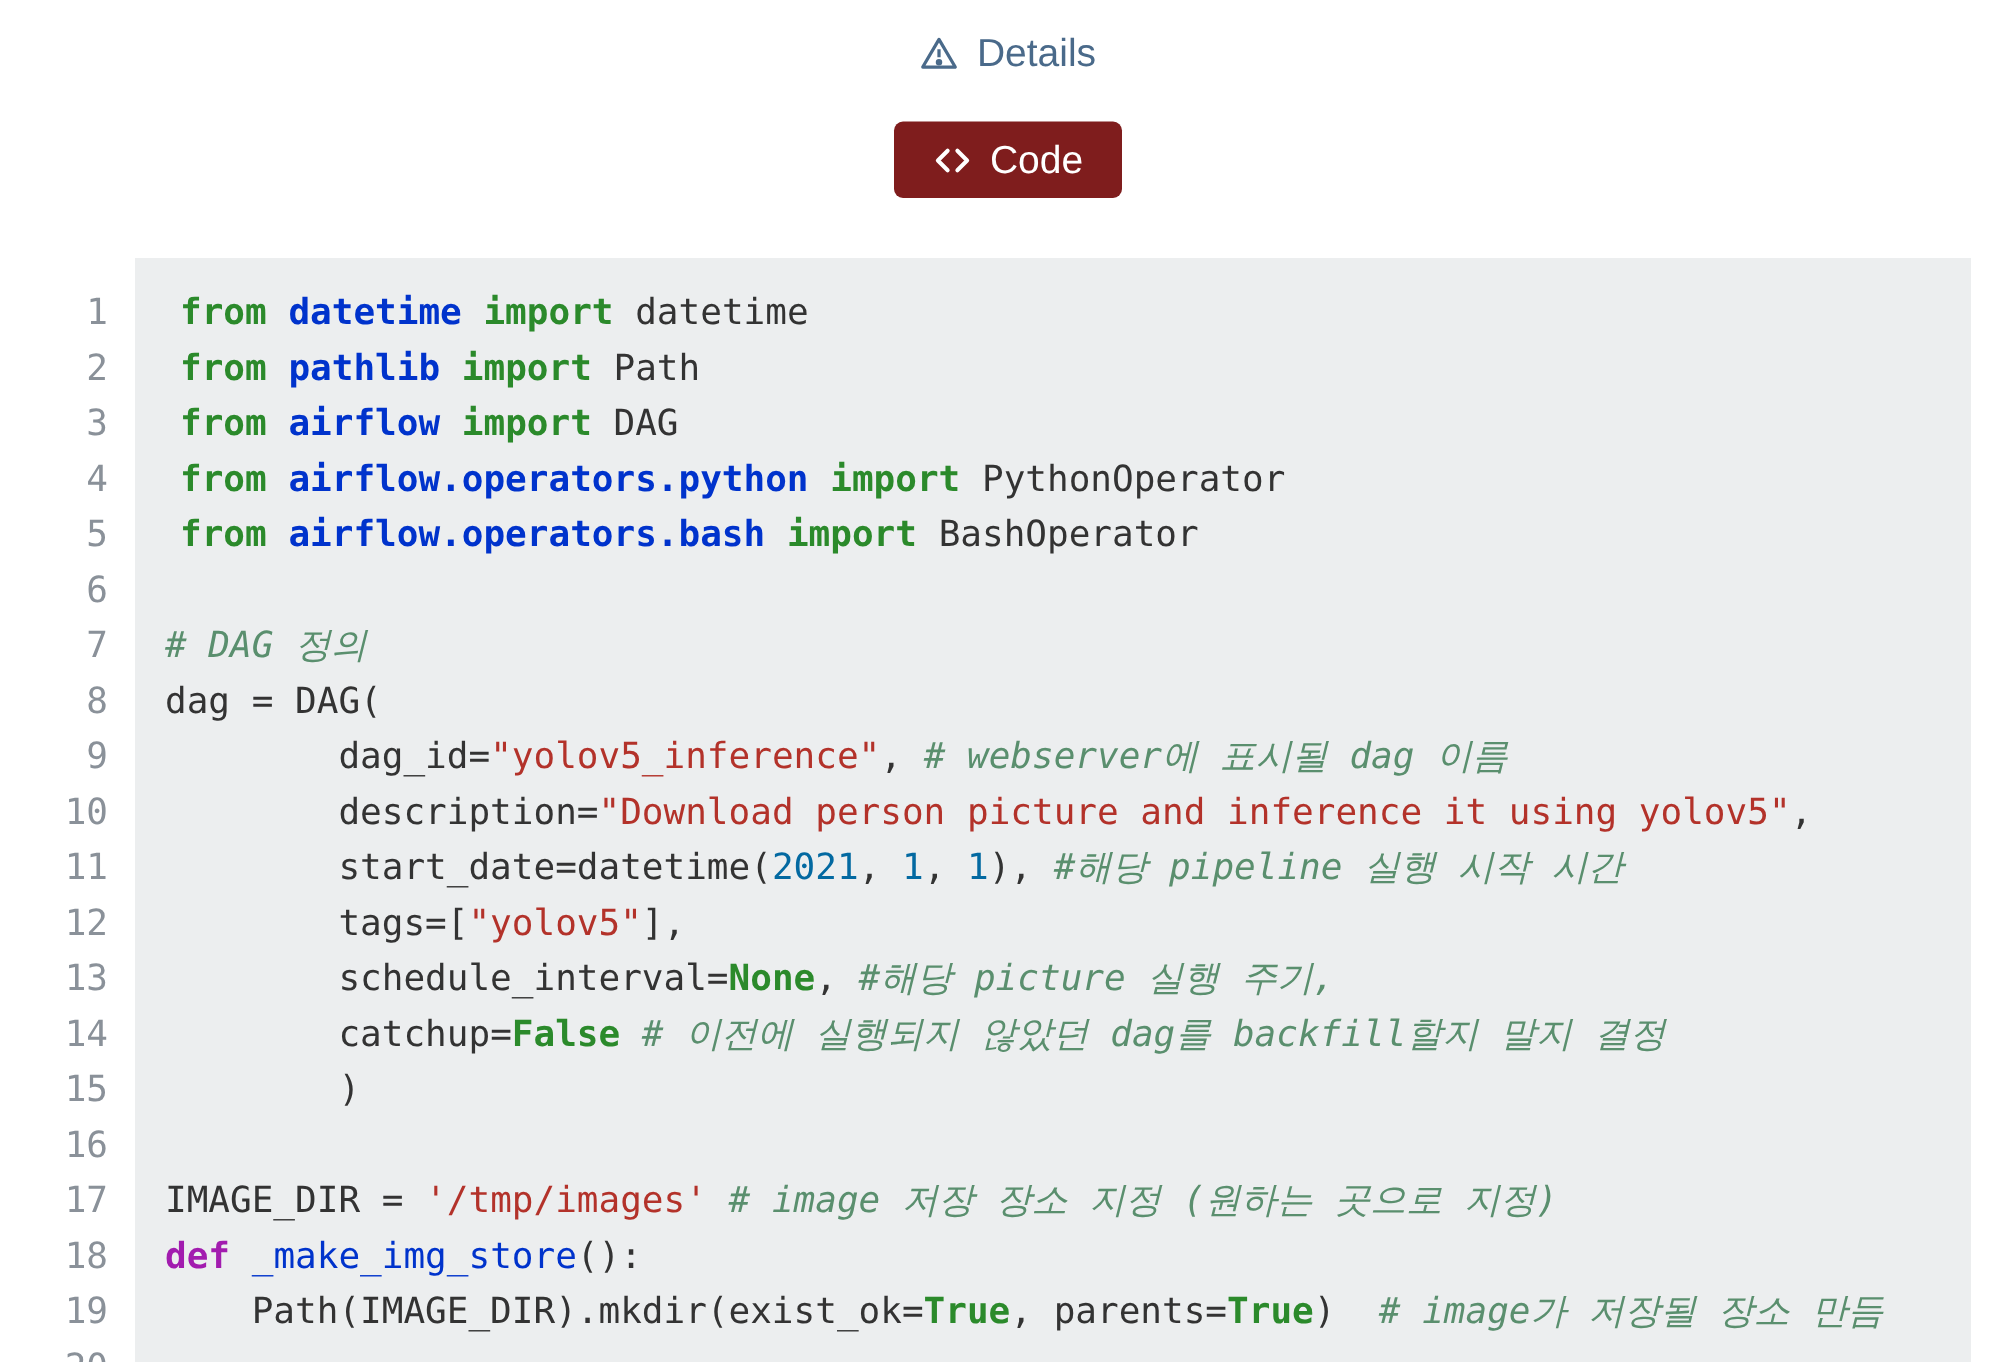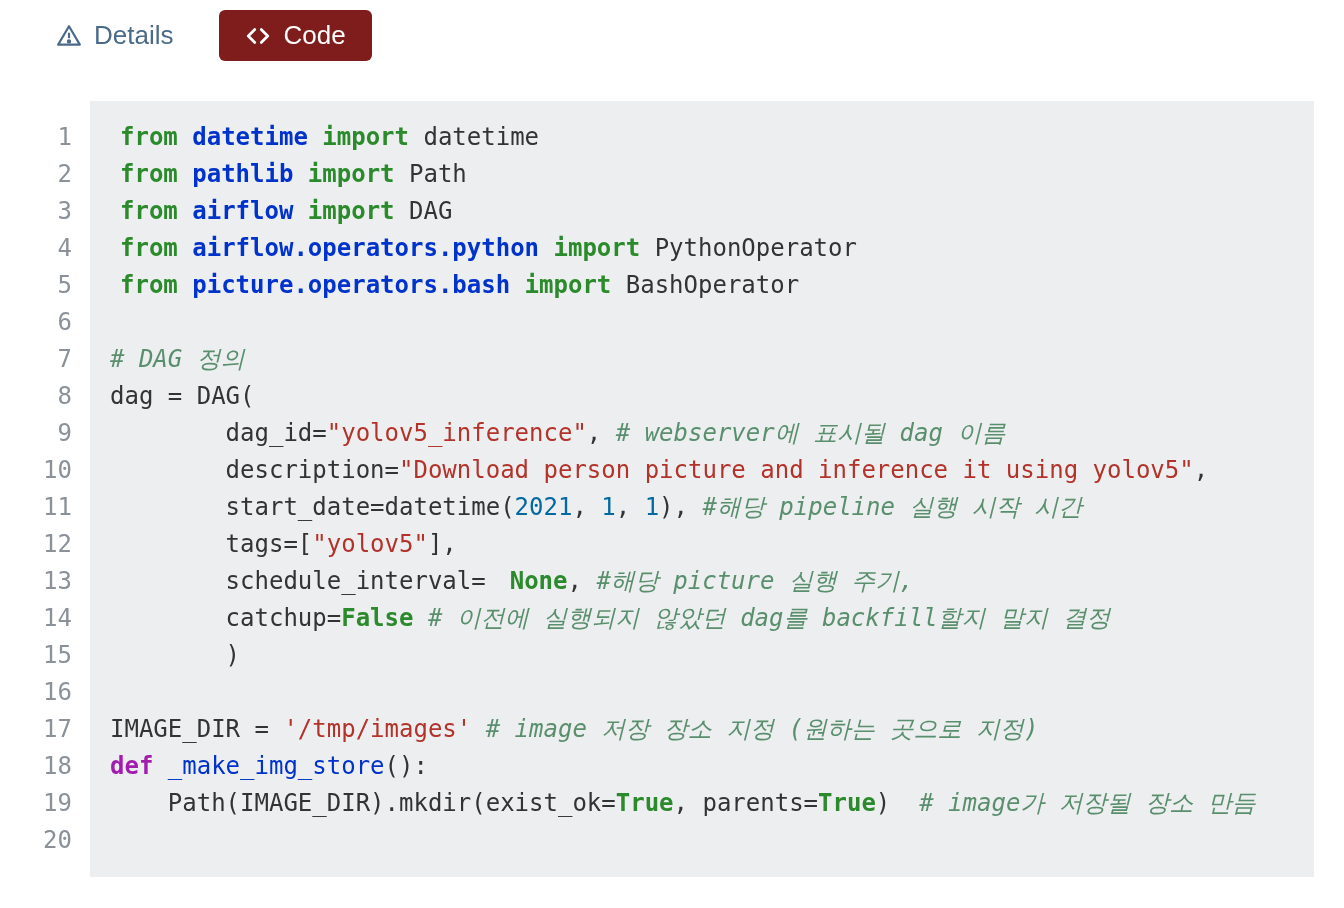--- a/index.html
+++ b/index.html
@@ -1,35 +1,35 @@
 <!DOCTYPE html>
 <html><head>
 <meta charset="utf-8">
 <style>
 * { box-sizing: border-box; margin: 0; padding: 0; }
 body { font-family: -apple-system, BlinkMacSystemFont, "Segoe UI", Helvetica, Arial, sans-serif; background: #fff; width: 1344px; height: 908px; }
 
-.tab-bar { display: flex; align-items: center; gap: 20px; padding: 10px 30px 20px 30px; }
+.tab-bar { display: flex; align-items: center; gap: 20px; padding: 10px 30px 20px 30px; flex-direction: column; }
 .tab { display: flex; align-items: center; gap: 12px; padding: 10px 26px; border-radius: 6px; font-size: 26px; cursor: pointer; }
 .tab.inactive { color: #4a6a8a; }
 .tab.active { background: #7f1d1d; color: #fff; }
 .tab-icon { display: inline-flex; align-items: center; }
 
 .code-container { display: flex; margin: 20px 30px 0 30px; }
 .gutter { padding: 18px 18px 18px 10px; text-align: right; color: #8a9199; font-family: "SF Mono", Menlo, Consolas, monospace; font-size: 24px; line-height: 37px; user-select: none; background: #fff; min-width: 60px; }
 .code-block { flex: 1; background: #eceeef; padding: 18px 20px; font-family: "SF Mono", Menlo, Consolas, monospace; font-size: 24px; line-height: 37px; color: #333; white-space: pre; overflow-x: auto; }
 
 .kw-from  { color: #2b8a2b; font-weight: 700; margin-left: 10px; }
 .kw-imp   { color: #2b8a2b; font-weight: 700; }
 .kw-def   { color: #a21caf; font-weight: 700; }
 .mod      { color: #0033cc; font-weight: 700; }
 .ident    { color: #333; }
 .str      { color: #b3322a; }
 .num      { color: #0369a1; }
-.kw-none  { color: #2b8a2b; font-weight: 700; margin-left: 24px; }
+.kw-none  { color: #2b8a2b; font-weight: 700; }
 .kw-bool  { color: #2b8a2b; font-weight: 700; }
 .cmt      { color: #5a8f6e; font-style: italic; }
 .op       { color: #333; }
 .funcname { color: #0033cc; }
 </style>
 </head>
 <body>
 
 <div class="tab-bar">
   <div class="tab inactive">
@@ -73,21 +73,21 @@
 <div>16</div>
 <div>17</div>
 <div>18</div>
 <div>19</div>
 <div>20</div>
   </div>
   <div class="code-block"><span class="kw-from">from</span> <span class="mod">datetime</span> <span class="kw-imp">import</span> <span class="ident">datetime</span>
 <span class="kw-from">from</span> <span class="mod">pathlib</span> <span class="kw-imp">import</span> <span class="ident">Path</span>
 <span class="kw-from">from</span> <span class="mod">airflow</span> <span class="kw-imp">import</span> <span class="ident">DAG</span>
 <span class="kw-from">from</span> <span class="mod">airflow.operators.python</span> <span class="kw-imp">import</span> <span class="ident">PythonOperator</span>
-<span class="kw-from">from</span> <span class="mod">picture.operators.bash</span> <span class="kw-imp">import</span> <span class="ident">BashOperator</span>
+<span class="kw-from">from</span> <span class="mod">airflow.operators.bash</span> <span class="kw-imp">import</span> <span class="ident">BashOperator</span>
 
 <span class="cmt"># DAG 정의</span>
 <span class="ident">dag </span><span class="op">=</span><span class="ident"> DAG(</span>
 <span class="ident">        dag_id</span><span class="op">=</span><span class="str">"yolov5_inference"</span><span class="ident">, </span><span class="cmt"># webserver에 표시될 dag 이름</span>
 <span class="ident">        description</span><span class="op">=</span><span class="str">"Download person picture and inference it using yolov5"</span><span class="ident">,</span>
 <span class="ident">        start_date</span><span class="op">=</span><span class="ident">datetime(</span><span class="num">2021</span><span class="ident">, </span><span class="num">1</span><span class="ident">, </span><span class="num">1</span><span class="ident">), </span><span class="cmt">#해당 pipeline 실행 시작 시간</span>
 <span class="ident">        tags</span><span class="op">=</span><span class="ident">[</span><span class="str">"yolov5"</span><span class="ident">],</span>
 <span class="ident">        schedule_interval</span><span class="op">=</span><span class="kw-none">None</span><span class="ident">, </span><span class="cmt">#해당 picture 실행 주기,</span>
 <span class="ident">        catchup</span><span class="op">=</span><span class="kw-bool">False</span><span> </span><span class="cmt"># 이전에 실행되지 않았던 dag를 backfill할지 말지 결정</span>
 <span class="ident">        )</span>

